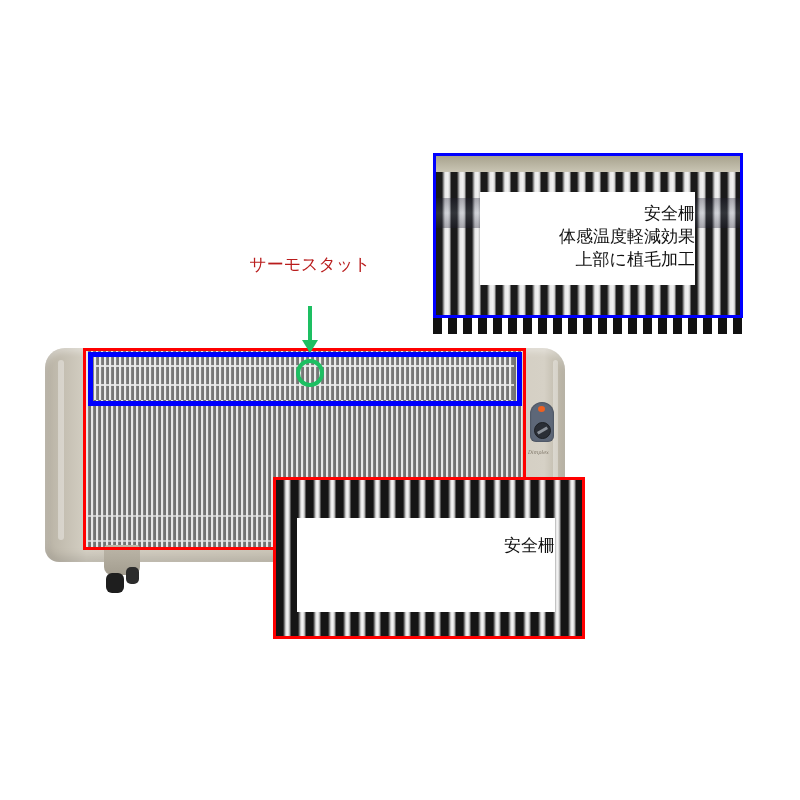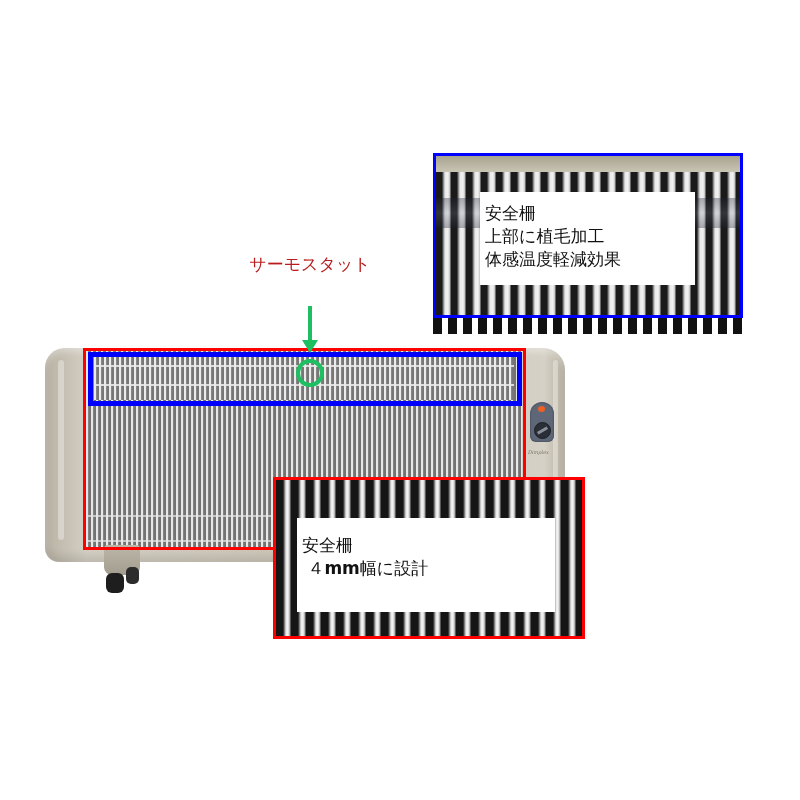--- a/index.html
+++ b/index.html
@@ -1,21 +1,21 @@
 <!DOCTYPE html>
 <html><head>
   <meta charset="utf-8">
   <style>
     html, body { margin: 0; padding: 0; }
     body {
       width: 800px; height: 800px; position: relative; overflow: hidden;
       background: #ffffff;
       font-family: "DejaVu Sans", "Liberation Sans", sans-serif;
     }
-    .abs { position: absolute; }
+    .abs { position: absolute; text-align: right; }
 
     
     .heater-body {
       left: 45px; top: 348px; width: 520px; height: 214px;
       background: linear-gradient(90deg, #b8b2a4 0%, #d4cfc3 8%, #c8c2b4 60%, #d6d1c6 96%, #b5af9f 100%);
       border-radius: 20px 22px 14px 14px;
       box-shadow: inset 0 -6px 8px rgba(0,0,0,0.10), inset 0 4px 6px rgba(255,255,255,0.35);
     }
     .side-highlight-left {
       left: 58px; top: 360px; width: 6px; height: 180px; border-radius: 3px;
@@ -167,21 +167,20 @@
 </div>
 <div class="abs arrow-shaft"></div>
 <div class="abs arrow-head"></div>
 <div class="abs thermo-circle"></div>
 
 <div class="abs detail-top"></div>
 <div class="abs detail-top-band"></div>
 <div class="abs detail-top-tail"></div>
 <div class="abs detail-top-label">
   <div>安全柵</div>
+  <div>体感温度軽減効果</div>
   <div>上部に植毛加工</div>
-  <div>体感温度軽減効果</div>
 </div>
 
 <div class="abs detail-bottom"></div>
 <div class="abs detail-bottom-label">
   <div>安全柵</div>
-  <div>&nbsp;<span>４</span><span class="bold-mm">mm</span><span>幅に設計</span></div>
 </div>
 
 </body></html>

